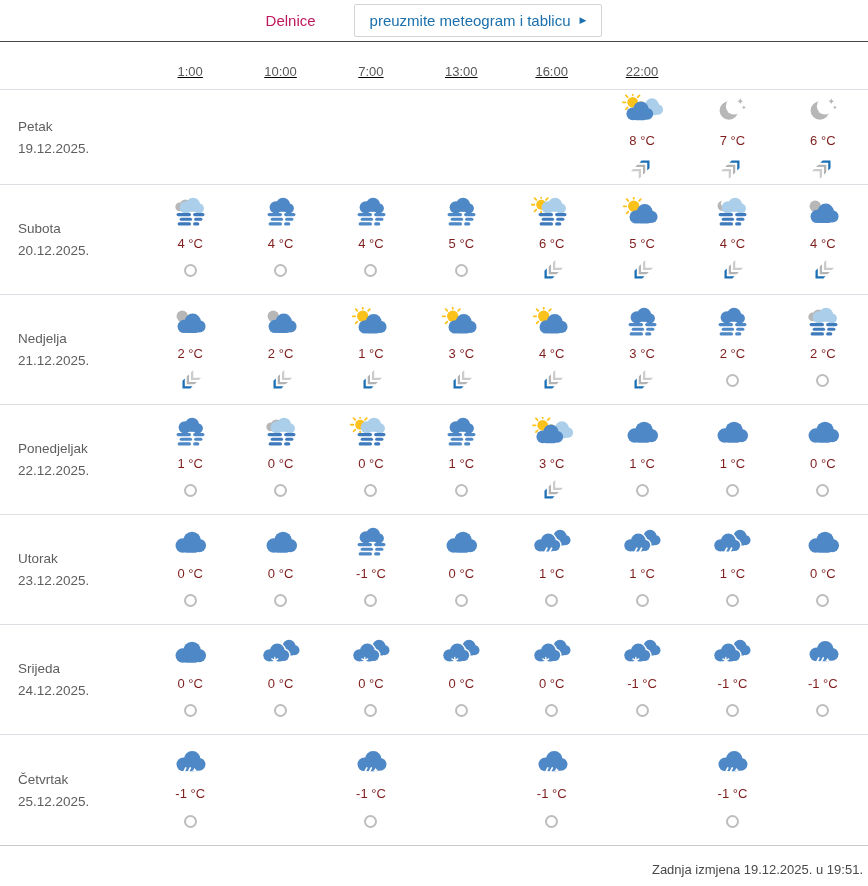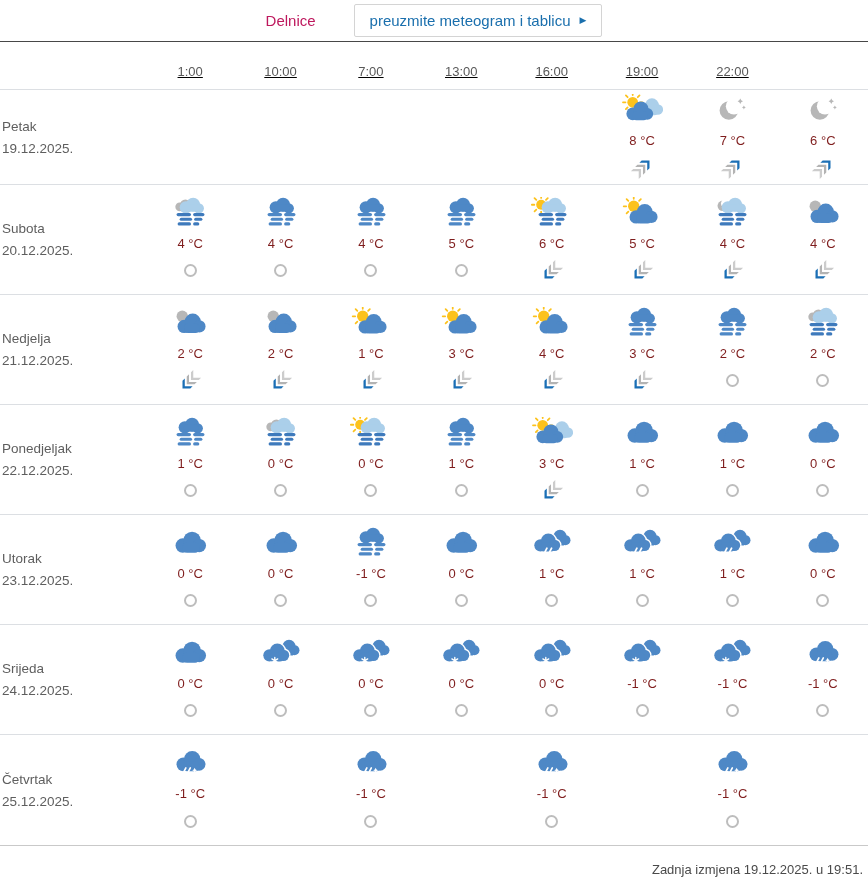--- a/index.html
+++ b/index.html
@@ -26,21 +26,21 @@
   .thead { height:48px; border-bottom:1px solid #dcdfe3;text-decoration:underline; }
   .timecell {
     display:flex; align-items:center; justify-content:center;
     padding-top:12px; font-size:13px; color:#595959;
   }
   .dayrow { height:110px; border-bottom:1px solid #dcdfe3; }
   .dayrow.first { height:95px; }
   .dayrow:last-of-type { border-bottom:none; }
   .day-col {
     display:flex; flex-direction:column; justify-content:center;
-    gap:7px; padding-left:2px; color:#5e5e5e; font-size:13.5px;
+    gap:7px; padding-left:18px; color:#5e5e5e; font-size:13.5px;
   }
   .wcell {
     display:flex; flex-direction:column; align-items:center;
     justify-content:center; gap:8px;
   }
   .wicon { height:31px; display:flex; align-items:center; justify-content:center; }
   .wtemp { font-size:13px; color:#7f1d1d; height:15px; line-height:15px; }
   .wind { height:24px; display:flex; align-items:center; justify-content:center; }
   .circle {
     width:13px; height:13px; border:2px solid #bdbdbd; border-radius:50%;
@@ -65,21 +65,20 @@
 </div>
 
 <div id="forecast-table">
     <div class="trow thead">
       <div></div>
       <div class="timecell">1:00</div>
       <div class="timecell">10:00</div>
       <div class="timecell">7:00</div>
       <div class="timecell">13:00</div>
       <div class="timecell">16:00</div>
-      <div class="timecell">19:00</div>
       <div class="timecell">22:00</div>
     </div>
     <div class="trow dayrow first">
       <div class="day-col">
         <div>Petak</div>
         <div>19.12.2025.</div>
       </div>
       <div class="wcell"></div>
       <div class="wcell"></div>
       <div class="wcell"></div>

